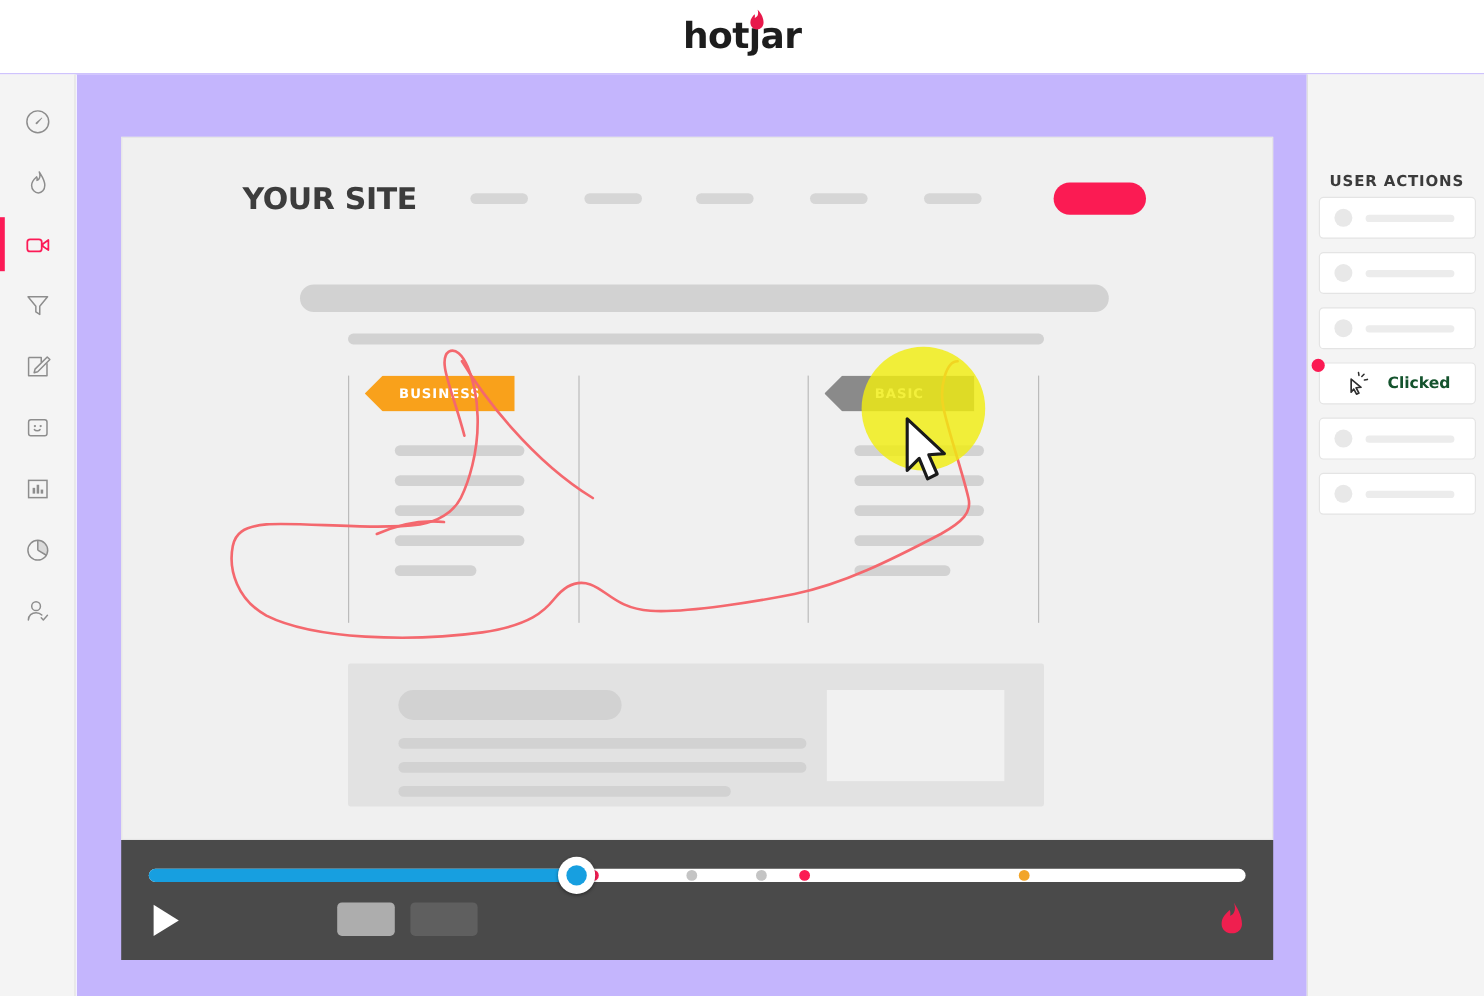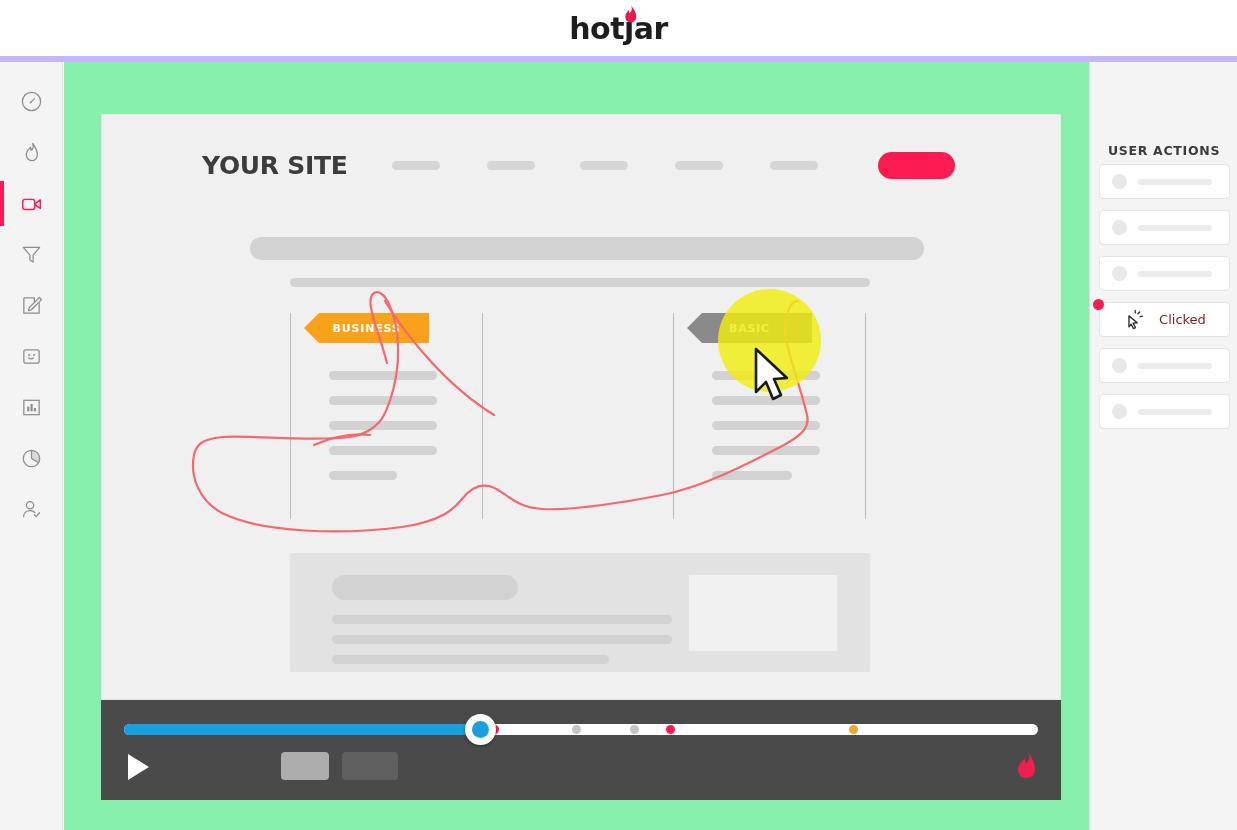--- a/index.html
+++ b/index.html
@@ -7,21 +7,21 @@
     width: 1237px; height: 830px;
     font-family: "Liberation Sans", sans-serif;
     background: #ffffff;
     overflow: hidden;
   }
   .app { position: relative; width: 1237px; height: 830px; }
 
   
   .topbar {
     position: absolute; left: 0; top: 0; width: 1237px; height: 62px;
-    background: #ffffff; border-bottom: 6px solid #c4b5fd;
+    background: #ffffff; border-bottom: 1px solid #c4b5fd;
     display: flex; align-items: center; justify-content: center;
   }
   .logo { position: relative; display: inline-block; }
   .logo-text {
     font-family: "DejaVu Sans", sans-serif;
     font-size: 30px; font-weight: 700; color: #1d1d1d; letter-spacing: -0.5px;
   }
   .logo-flame {
     position: absolute; left: 55px; top: -5px; width: 13px; height: 17px;
   }
@@ -38,21 +38,21 @@
   }
   .side-item svg { display: block; }
   .side-item.active::before {
     content: ""; position: absolute; left: 0; top: 3px;
     width: 4px; height: 45px; background: #FC1A56;
   }
 
   
   .main {
     position: absolute; left: 64px; top: 62px;
-    width: 1025px; height: 768px; background: #86efac;
+    width: 1025px; height: 768px; background: #c4b5fd;
   }
   .player-wrap {
     position: absolute; left: 37px; top: 52px;
     width: 960px; height: 686px;
   }
   .site-frame {
     position: absolute; left: 0; top: 0; width: 960px; height: 586px;
     background: #f0f0f0; border: 1px solid #e6e6e6; overflow: hidden;
   }
 
@@ -153,21 +153,21 @@
   .action-card {
     position: absolute; left: 9px; width: 131px; height: 35px;
     background: #ffffff; border: 1px solid #e4e4e4; border-radius: 4px;
     display: flex; align-items: center;
   }
   .ac-dot-ph { width: 15px; height: 15px; border-radius: 50%; background: #e8e8e8; margin-left: 12px; }
   .ac-bar-ph { height: 6px; border-radius: 3px; background: #ececec; margin-left: 11px; flex: 1; margin-right: 17px; }
   .action-card.clicked { justify-content: center; gap: 14px; }
   .ac-label {
     font-family: "DejaVu Sans", sans-serif;
-    font-size: 13px; font-weight: 400; color: #7f1d1d;
+    font-size: 13px; font-weight: 700; color: #14532d;
   }
   .ac-marker {
     position: absolute; left: -7px; top: -4px; width: 11px; height: 11px;
     border-radius: 50%; background: #FB1B53;
   }
 </style>
 </head>
 <body>
 
 <div class="app">

